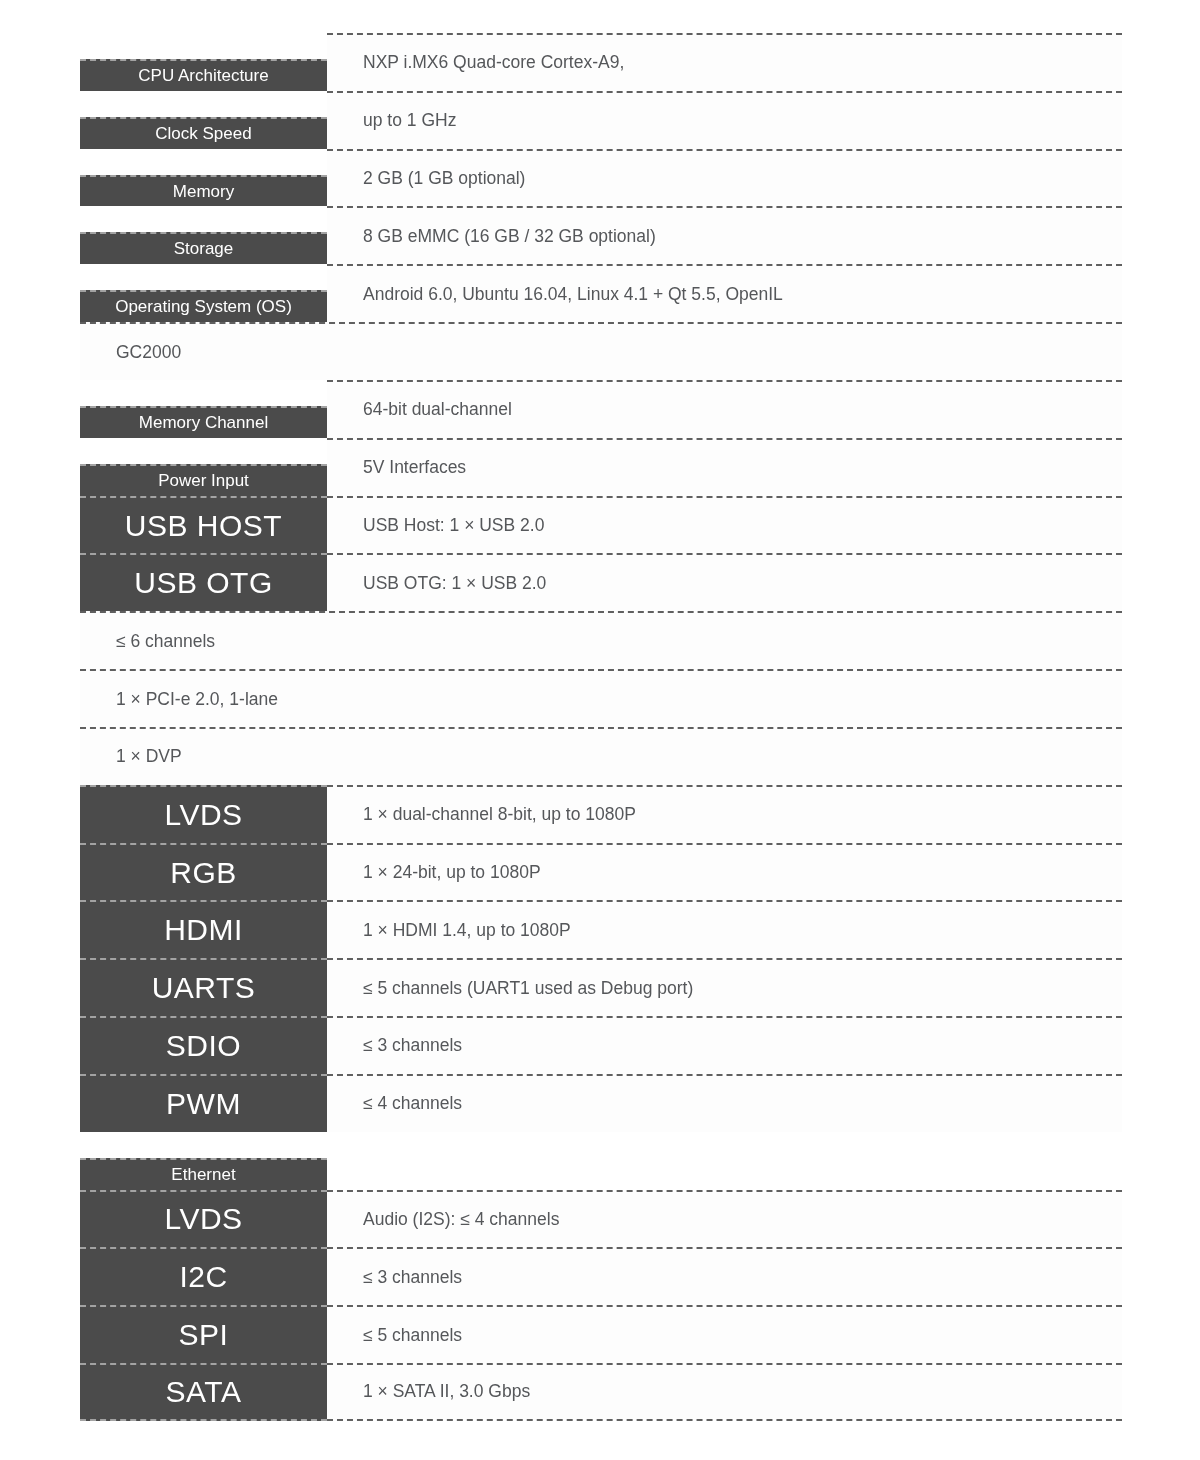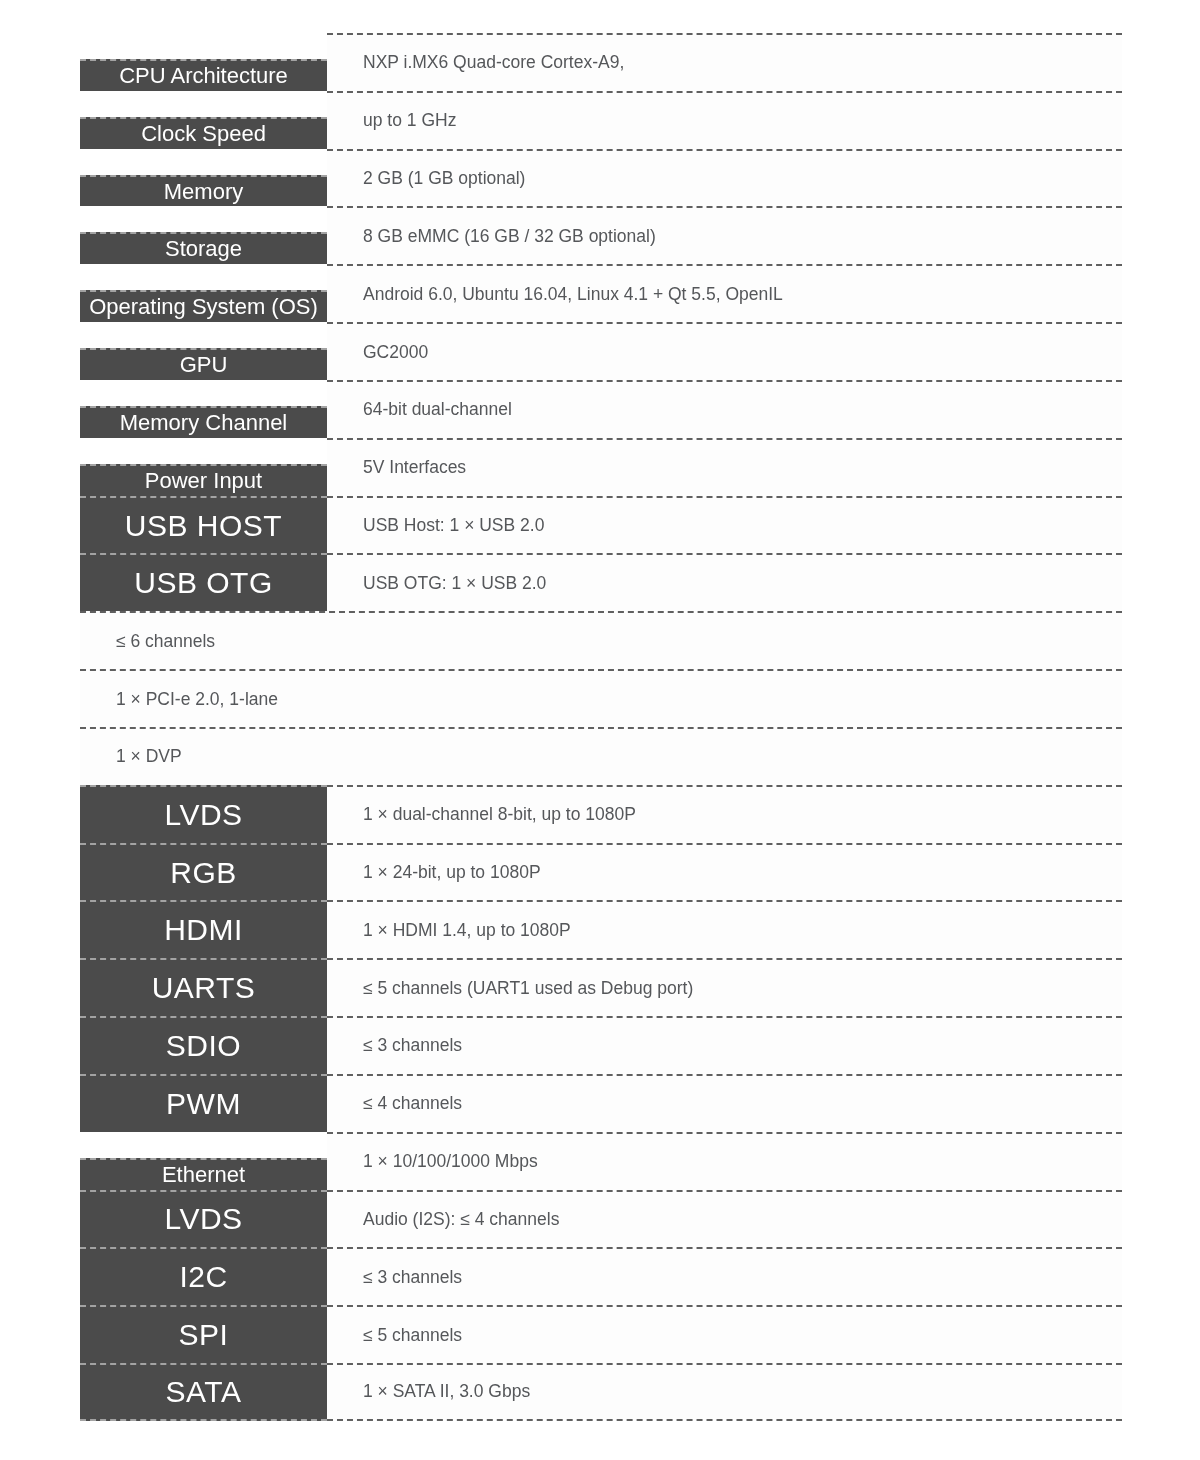--- a/index.html
+++ b/index.html
@@ -36,21 +36,21 @@
     background: var(--dark-col, #4b4b4b);
     color: var(--label-text, #ffffff);
     justify-content: center;
     text-align: center;
     border-top: 2px dashed var(--label-sep, #a3a3a3);
   }
   .spec-row:last-child .label-cell {
     border-bottom: 2px dashed var(--label-sep, #a3a3a3);
   }
   .label-cell.small {
-    font-size: 22px;
+    font-size: 17px;
     margin-top: 26px;
   }
   .label-cell.large {
     font-size: 30px;
     letter-spacing: 0.5px;
     font-weight: 400;
   }
   .value-cell {
     flex: 1 1 auto;
     background: var(--value-bg, #fdfdfd);
@@ -82,21 +82,20 @@
     </div>
     <div class="spec-row">
       <div class="cell label-cell small">Storage</div>
       <div class="cell value-cell">8 GB eMMC (16 GB / 32 GB optional)</div>
     </div>
     <div class="spec-row">
       <div class="cell label-cell small">Operating System (OS)</div>
       <div class="cell value-cell">Android 6.0, Ubuntu 16.04, Linux 4.1 + Qt 5.5, OpenIL</div>
     </div>
     <div class="spec-row">
-      <div class="cell label-cell small">GPU</div>
       <div class="cell value-cell">GC2000</div>
     </div>
     <div class="spec-row">
       <div class="cell label-cell small">Memory Channel</div>
       <div class="cell value-cell">64-bit dual-channel</div>
     </div>
     <div class="spec-row">
       <div class="cell label-cell small">Power Input</div>
       <div class="cell value-cell">5V Interfaces</div>
     </div>
@@ -136,21 +135,20 @@
     <div class="spec-row">
       <div class="cell label-cell large">SDIO</div>
       <div class="cell value-cell">≤ 3 channels</div>
     </div>
     <div class="spec-row">
       <div class="cell label-cell large">PWM</div>
       <div class="cell value-cell">≤ 4 channels</div>
     </div>
     <div class="spec-row">
       <div class="cell label-cell small">Ethernet</div>
-      <div class="cell value-cell">1 × 10/100/1000 Mbps</div>
     </div>
     <div class="spec-row">
       <div class="cell label-cell large">LVDS</div>
       <div class="cell value-cell">Audio (I2S): ≤ 4 channels</div>
     </div>
     <div class="spec-row">
       <div class="cell label-cell large">I2C</div>
       <div class="cell value-cell">≤ 3 channels</div>
     </div>
     <div class="spec-row">

